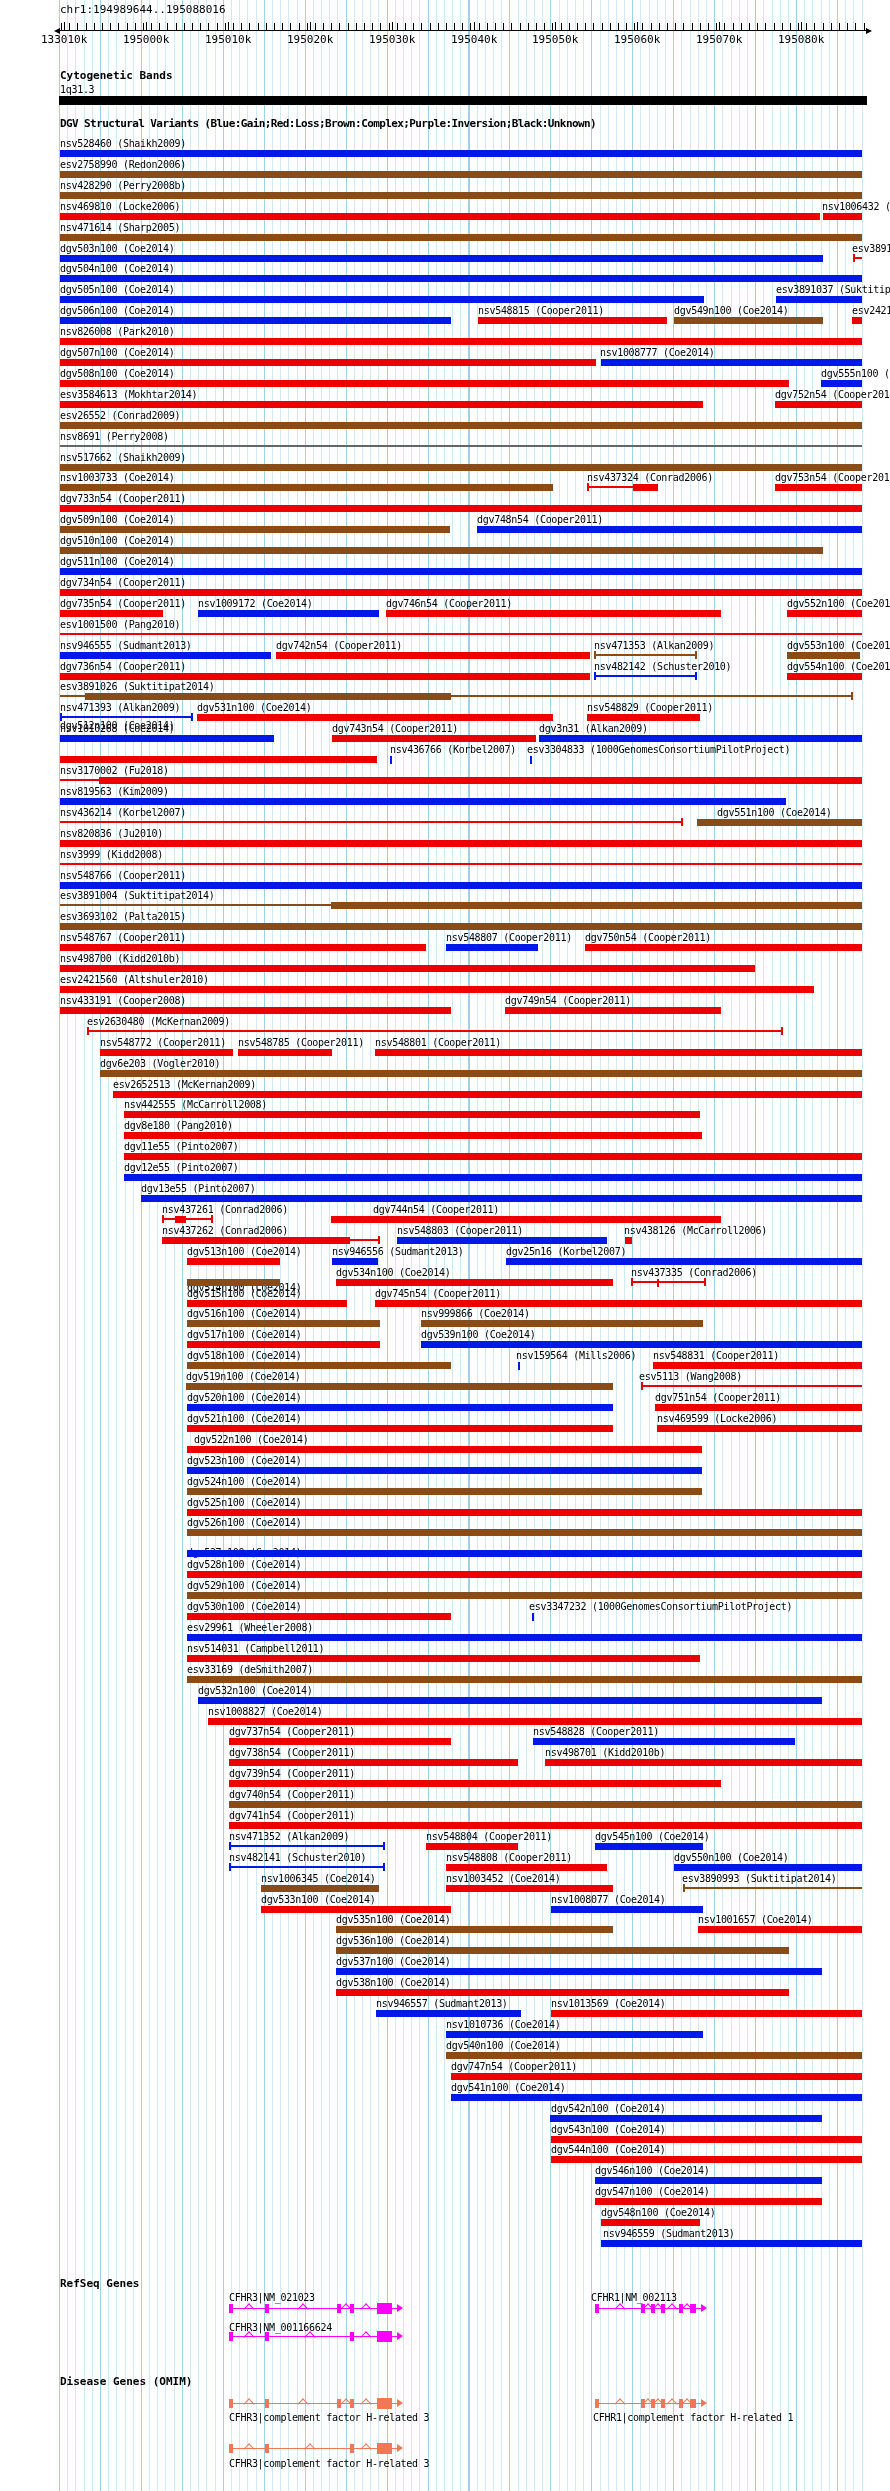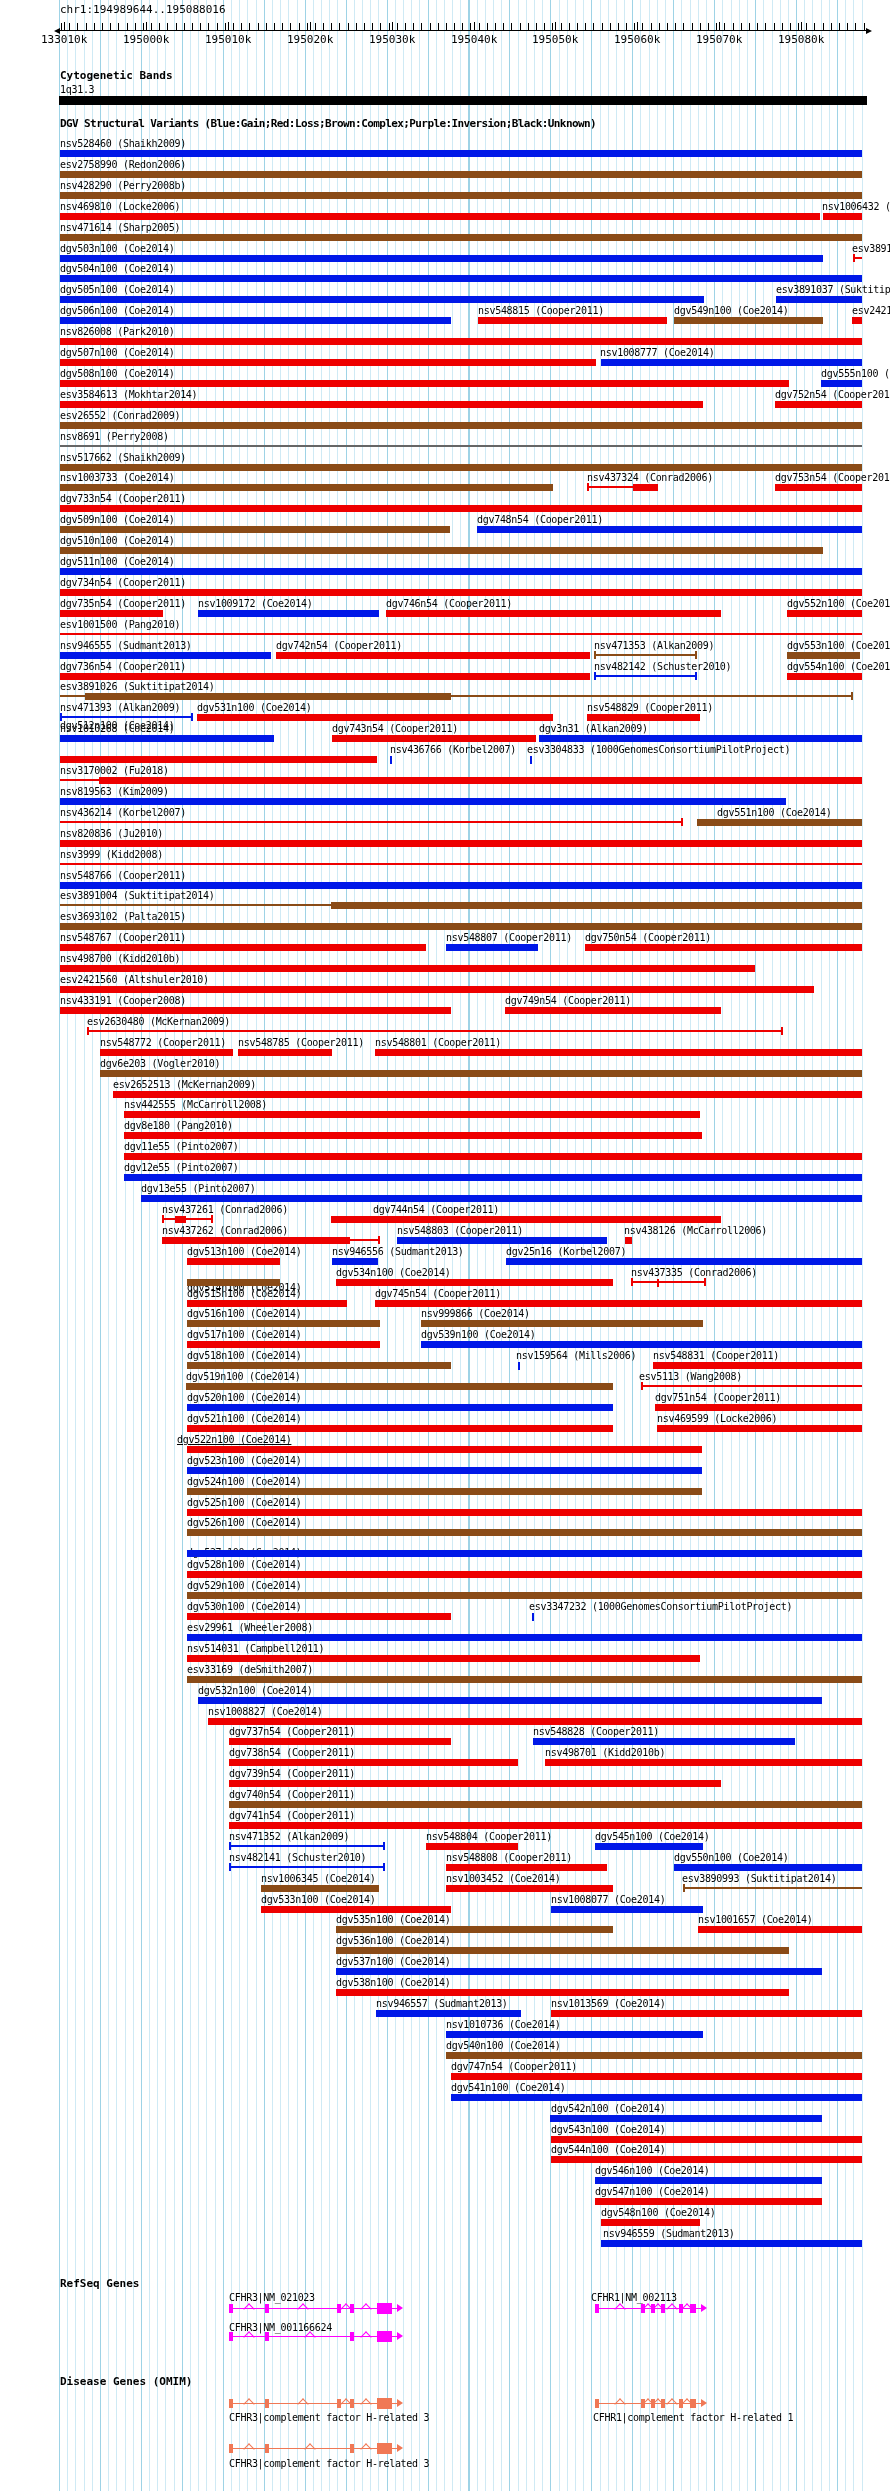--- a/index.html
+++ b/index.html
@@ -304,21 +304,21 @@
       <div class="thin" style="left:641px;top:1385px;width:221px;background:#ee0000;"></div>
       <div class="tick" style="left:641px;top:1382px;background:#ee0000;"></div>
       <div class="txt" style="left:187px;top:1392px;">dgv520n100 (Coe2014)</div>
       <div class="bar" style="left:187px;top:1404px;width:426px;background:#0018e8;"></div>
       <div class="txt" style="left:655px;top:1392px;">dgv751n54 (Cooper2011)</div>
       <div class="bar" style="left:655px;top:1404px;width:207px;background:#ee0000;"></div>
       <div class="txt" style="left:187px;top:1413px;">dgv521n100 (Coe2014)</div>
       <div class="bar" style="left:187px;top:1425px;width:426px;background:#ee0000;"></div>
       <div class="txt" style="left:657px;top:1413px;">nsv469599 (Locke2006)</div>
       <div class="bar" style="left:657px;top:1425px;width:205px;background:#ee0000;"></div>
-      <div class="txt" style="left:177px;top:1434px;text-decoration:underline;">dgv522n100 (Coe2014)</div>
+      <div class="txt" style="left:194px;top:1434px;">dgv522n100 (Coe2014)</div>
       <div class="bar" style="left:187px;top:1446px;width:515px;background:#ee0000;"></div>
       <div class="txt" style="left:187px;top:1455px;">dgv523n100 (Coe2014)</div>
       <div class="bar" style="left:187px;top:1467px;width:515px;background:#0018e8;"></div>
       <div class="txt" style="left:187px;top:1476px;">dgv524n100 (Coe2014)</div>
       <div class="bar" style="left:187px;top:1488px;width:515px;background:#8a4b17;"></div>
       <div class="txt" style="left:187px;top:1497px;">dgv525n100 (Coe2014)</div>
       <div class="bar" style="left:187px;top:1509px;width:675px;background:#ee0000;"></div>
       <div class="txt" style="left:187px;top:1517px;">dgv526n100 (Coe2014)</div>
       <div class="bar" style="left:187px;top:1529px;width:675px;background:#8a4b17;"></div>
       <div class="txt" style="left:187px;top:1538px;margin-top:9px;">dgv527n100 (Coe2014)</div>

